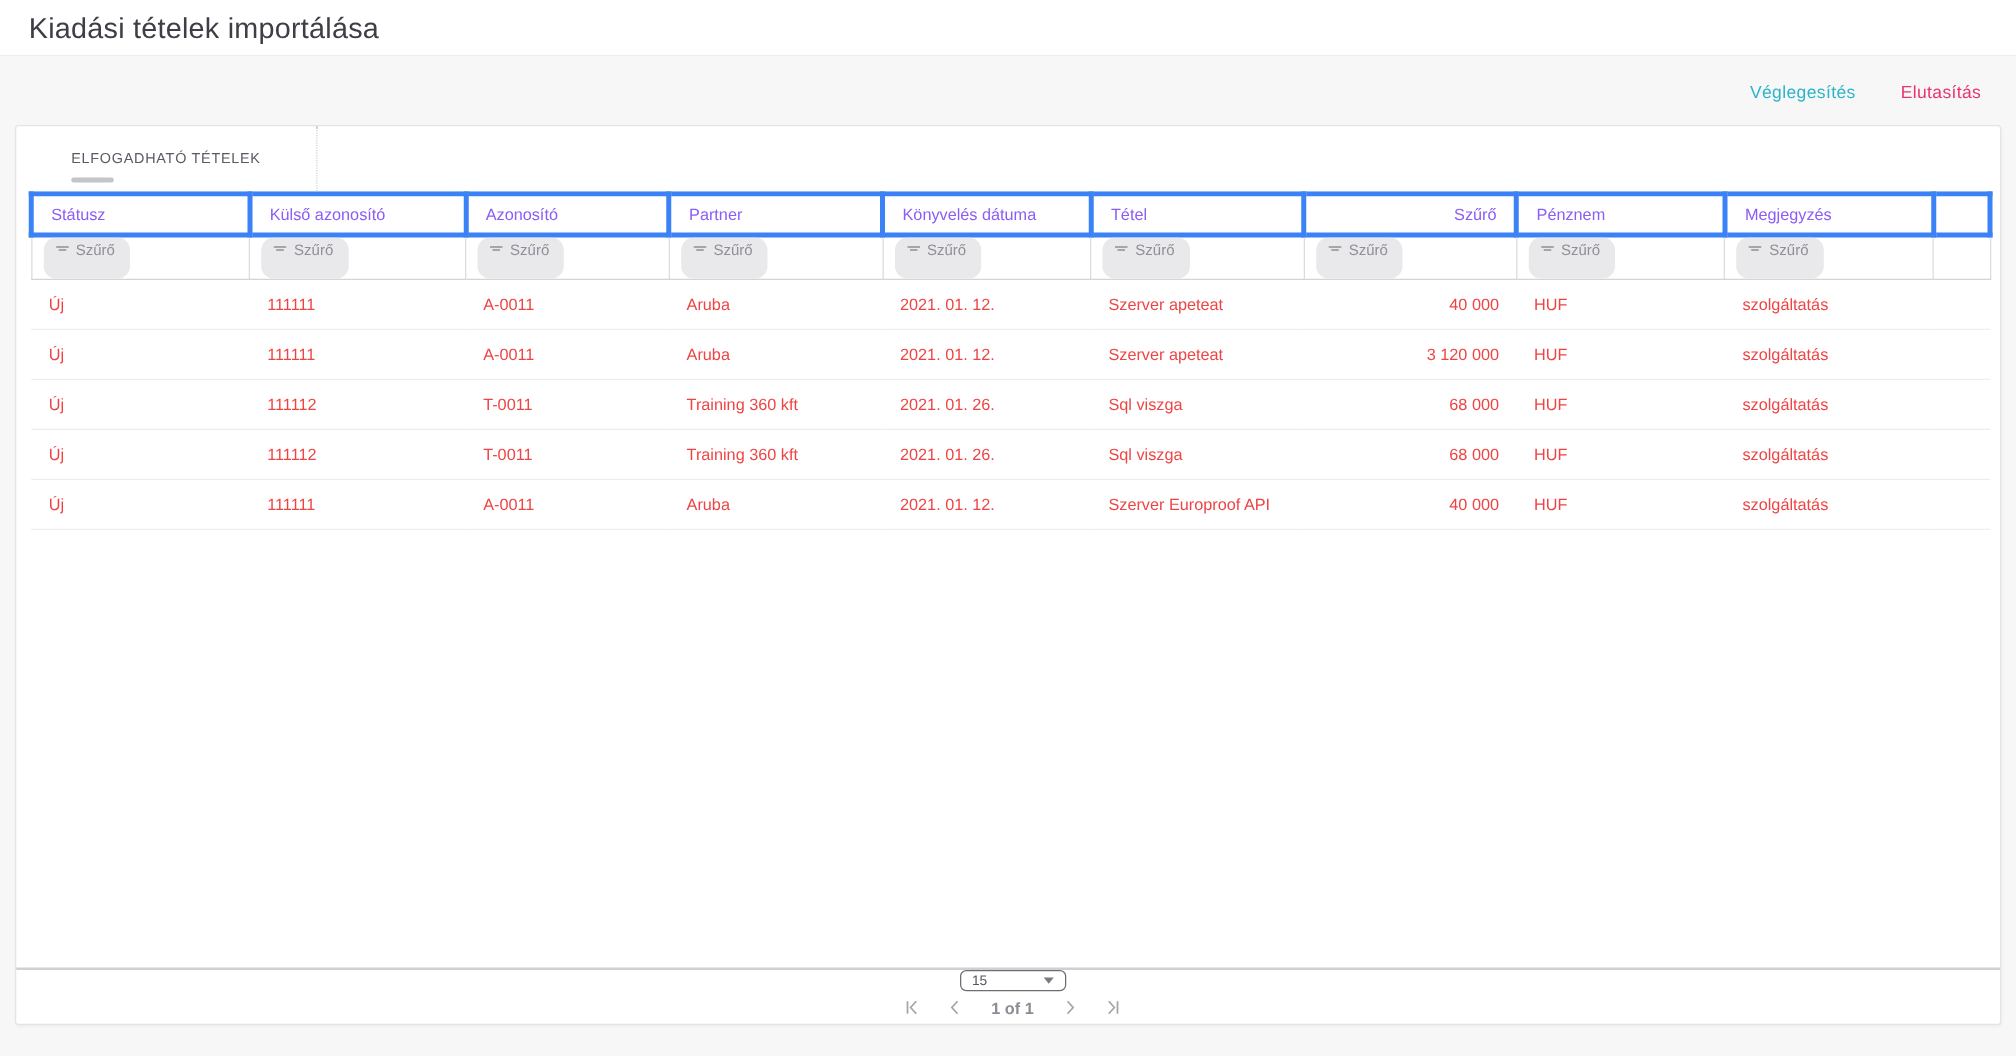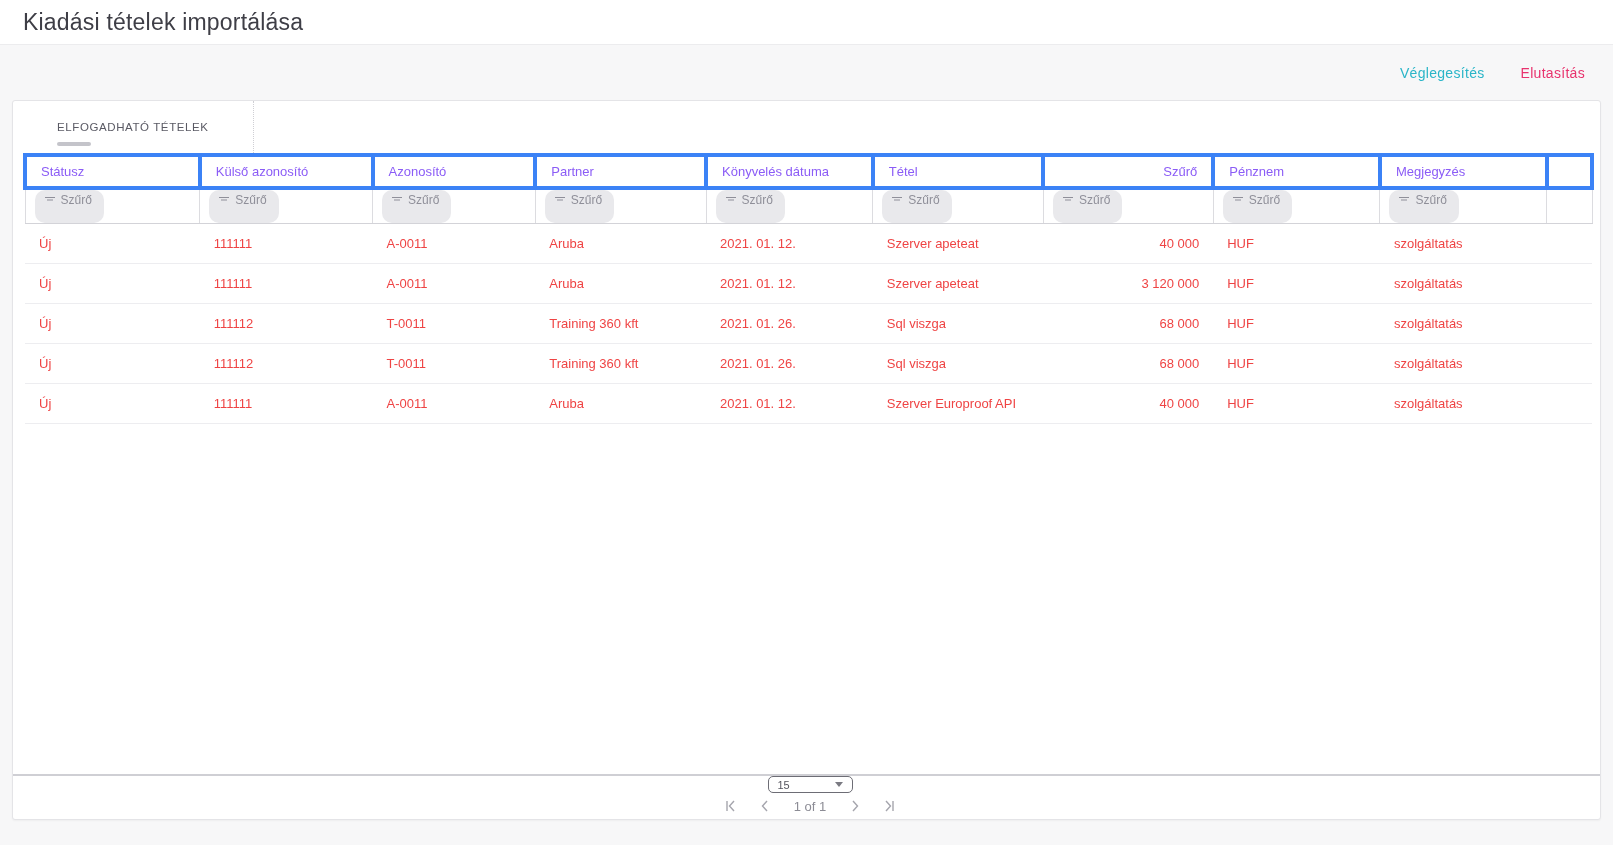--- a/index.html
+++ b/index.html
@@ -159,21 +159,21 @@
     border-right: 4px solid transparent;
     border-top: 5px solid #7a7a82;
   }
   .pager { display: flex; align-items: center; gap: 8px; color: #a5a5ad; }
   .pager-btn {
     background: none; border: none; cursor: pointer;
     width: 26px; height: 26px;
     display: flex; align-items: center; justify-content: center;
     color: #a5a5ad;
   }
-  .pager-status { font-size: 13px; color: #8c8c95; margin: 0 8px; }
+  .pager-status { font-size: 13px; color: #8c8c95; margin: 0 8px; font-weight: bold; }
   svg { display: block; }
 </style>
 </head>
 <body>
 
 <div class="titlebar">
   <h1>Kiadási tételek importálása</h1>
 </div>
 
 <div class="actions">

